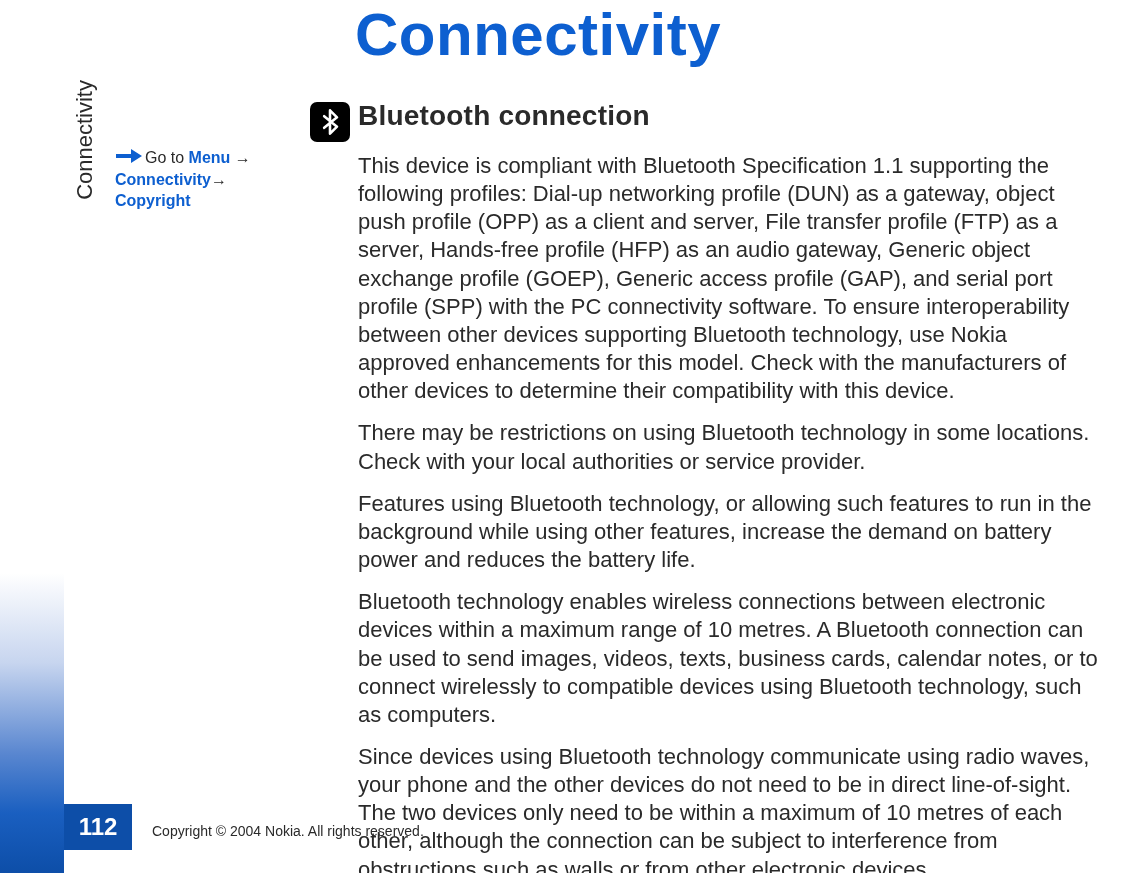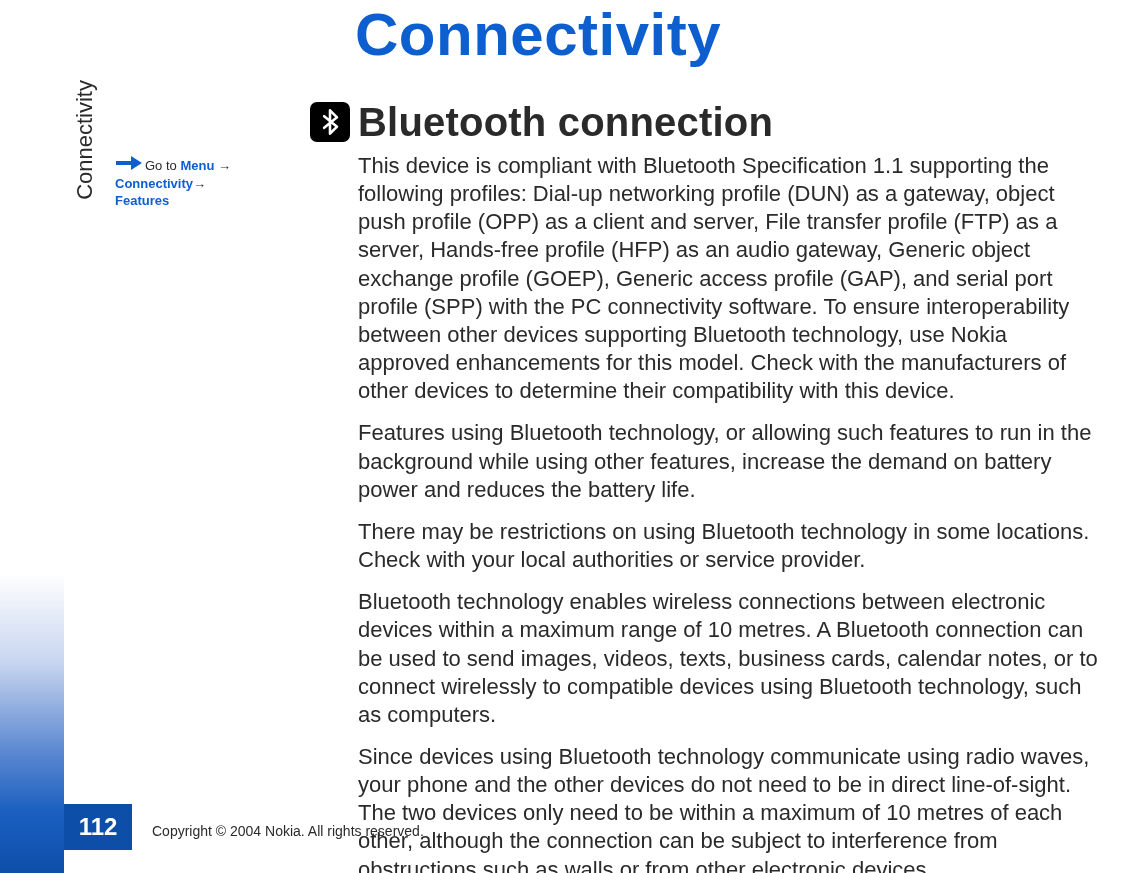--- a/index.html
+++ b/index.html
@@ -57,23 +57,23 @@
       left: 355px;
       top: 0;
       color: #0d5fd0;
       font-size: 60px;
       font-weight: 700;
       letter-spacing: 0.5px;
     }
     .callout {
       position: absolute;
       left: 115px;
-      top: 154px;
+      top: 147px;
       width: 180px;
-      font-size: 13px;
+      font-size: 16px;
       line-height: 1.35;
       font-weight: 700;
     }
     .callout .arrow-icon {
       display: inline-block;
       width: 28px;
       height: 18px;
       vertical-align: -2px;
       margin-right: 2px;
     }
@@ -89,21 +89,21 @@
       background: #000;
       border-radius: 7px;
       display: flex;
       align-items: center;
       justify-content: center;
     }
     .section-heading {
       position: absolute;
       left: 358px;
       top: 100px;
-      font-size: 40px;
+      font-size: 28px;
       font-weight: 700;
       color: #2a2a2a;
       letter-spacing: 0.2px;
     }
     .body-text {
       position: absolute;
       left: 358px;
       top: 152px;
       width: 740px;
       font-size: 22px;
@@ -125,30 +125,30 @@
 
 <div class="copyright">Copyright © 2004 Nokia. All rights reserved.</div>
 
 <h1 class="page-title">Connectivity</h1>
 
 <div class="callout">
   <span class="arrow-icon">
     <svg viewBox="0 0 28 18" width="28" height="18">
       <path d="M1 7 L16 7 L16 2 L27 9 L16 16 L16 11 L1 11 Z" fill="#0d5fd0"></path>
     </svg>
-  </span><span class="black-text">Go to </span><span class="blue-text">Menu</span><span class="arrow-sep"> →</span><br><span class="blue-text">Connectivity</span><span class="arrow-sep">→</span><br><span class="blue-text">Features</span>
+  </span><span class="black-text">Go to </span><span class="blue-text">Menu</span><span class="arrow-sep"> →</span><br><span class="blue-text">Connectivity</span><span class="arrow-sep">→</span><br><span class="blue-text">Copyright</span>
 </div>
 
 <div class="section-icon">
   <svg viewBox="0 0 24 24" width="28" height="28">
     <path d="M12 2 L12 22 L18 16 L7 7 M12 2 L18 8 L7 17" stroke="#fff" stroke-width="2.2" fill="none" stroke-linejoin="round" stroke-linecap="round"></path>
   </svg>
 </div>
 
 <h2 class="section-heading">Bluetooth connection</h2>
 
 <div class="body-text">
   <p>This device is compliant with Bluetooth Specification 1.1 supporting the following profiles: Dial-up networking profile (DUN) as a gateway, object push profile (OPP) as a client and server, File transfer profile (FTP) as a server, Hands-free profile (HFP) as an audio gateway, Generic object exchange profile (GOEP), Generic access profile (GAP), and serial port profile (SPP) with the PC connectivity software. To ensure interoperability between other devices supporting Bluetooth technology, use Nokia approved enhancements for this model. Check with the manufacturers of other devices to determine their compatibility with this device.</p>
+  <p>There may be restrictions on using Bluetooth technology in some locations. Check with your local authorities or service provider.</p>
   <p>Features using Bluetooth technology, or allowing such features to run in the background while using other features, increase the demand on battery power and reduces the battery life.</p>
-  <p>There may be restrictions on using Bluetooth technology in some locations. Check with your local authorities or service provider.</p>
   <p>Bluetooth technology enables wireless connections between electronic devices within a maximum range of 10 metres. A Bluetooth connection can be used to send images, videos, texts, business cards, calendar notes, or to connect wirelessly to compatible devices using Bluetooth technology, such as computers.</p>
   <p>Since devices using Bluetooth technology communicate using radio waves, your phone and the other devices do not need to be in direct line-of-sight. The two devices only need to be within a maximum of 10 metres of each other, although the connection can be subject to interference from obstructions such as walls or from other electronic devices.</p>
 </div>
 
 </body></html>

